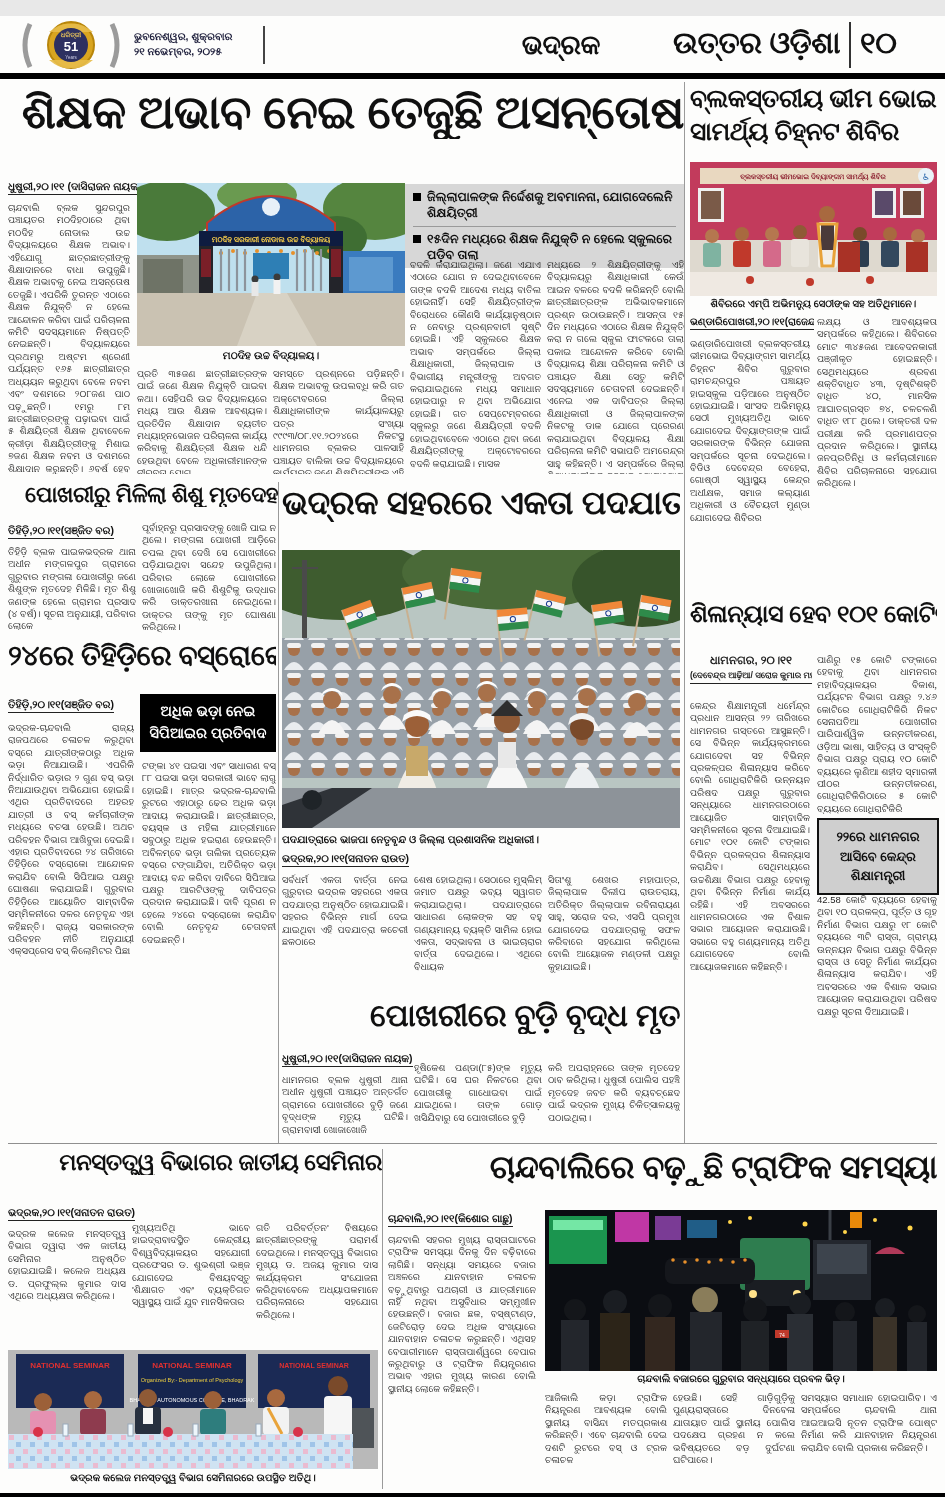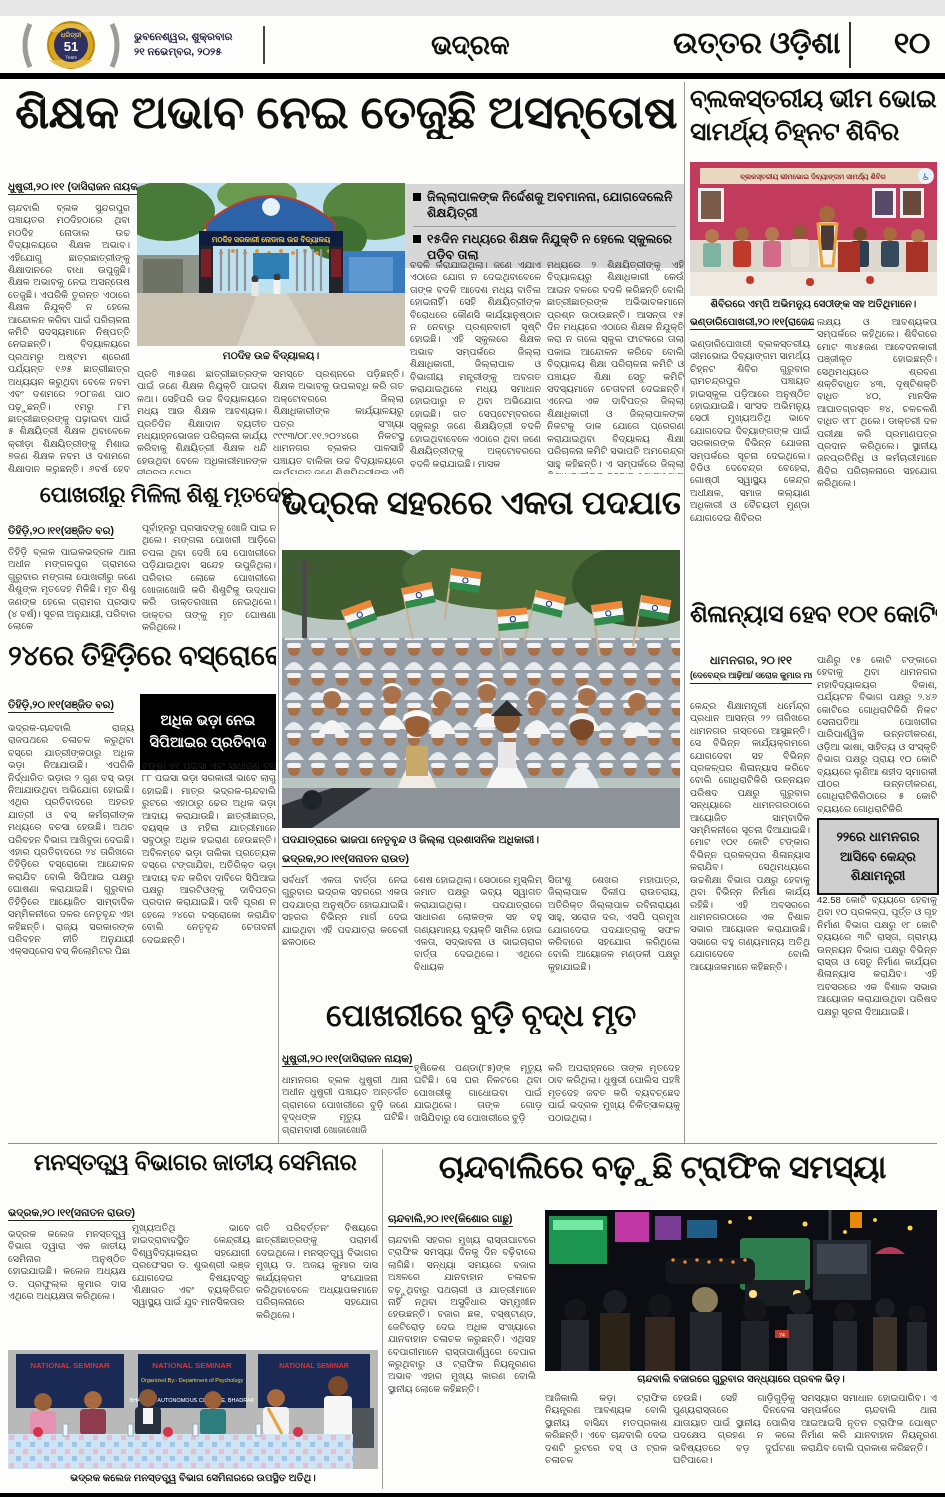--- a/index.html
+++ b/index.html
@@ -1,32 +1,32 @@
 <!DOCTYPE html>
 <html><head>
 <meta charset="utf-8">
 <style>
   html,body{margin:0;padding:0;background:#e8e8e8;}
   .page{position:relative;width:945px;height:1497px;background:#fdfdfc;margin:16px auto;
         font-family:"Liberation Sans","DejaVu Sans",sans-serif;overflow:hidden;color:#1c1c1c;}
   .abs{position:absolute;}
   .hl{font-weight:800;color:#101010;letter-spacing:-0.5px;line-height:1.15;}
-  .hl.c{text-align:center;}
-  .nw{white-space:nowrap;overflow:hidden;text-align:right;}
+  .hl.c{text-align:right;}
+  .nw{white-space:nowrap;overflow:hidden;}
   .dl{font-size:10.5px;font-weight:700;color:#111;border-bottom:1.6px solid #222;
       display:inline-block;padding-bottom:1px;white-space:nowrap;overflow:hidden;max-width:100%;}
   .bt{font-size:9.5px;line-height:12.4px;text-align:justify;color:#262626;overflow:hidden;}
   .cap{font-size:10.5px;font-weight:700;color:#111;overflow:hidden;white-space:nowrap;}
   .cap.c{text-align:center;}
   .hbox{background:#d7d7d7;padding:5px 8px;}
   .hbox .row{display:flex;gap:6px;font-size:12.5px;font-weight:700;line-height:1.3;color:#0d0d0d;}
   .hbox .row+.row{border-top:1px solid #9a9a9a;margin-top:4px;padding-top:4px;}
   .sq{width:8px;height:8px;background:#000;flex:0 0 auto;margin-top:4px;}
   .blackbox{background:#000;color:#fff;font-weight:700;font-size:14.5px;line-height:1.5;
-            text-align:center;padding:16px 4px;white-space:pre-line;}
+            text-align:center;padding:7px 4px;white-space:pre-line;}
   .graybox{background:#cfcfcf;border:2px solid #111;font-weight:700;font-size:13px;
            line-height:1.5;text-align:center;padding:7px 3px;color:#0d0d0d;}
   .vr{width:1px;background:#9a9a9a;}
   .hr{height:1px;background:#8f8f8f;}
   .bar{background:#000;}
   .hdr-txt{font-size:10.5px;font-weight:700;color:#1c1d3a;white-space:nowrap;}
   .regsq{width:32px;height:13px;background:#b0b0b0;}
   .dots span{display:inline-block;width:11px;height:11px;border-radius:50%;margin-right:2px;}
   svg{display:block;}
 </style>

